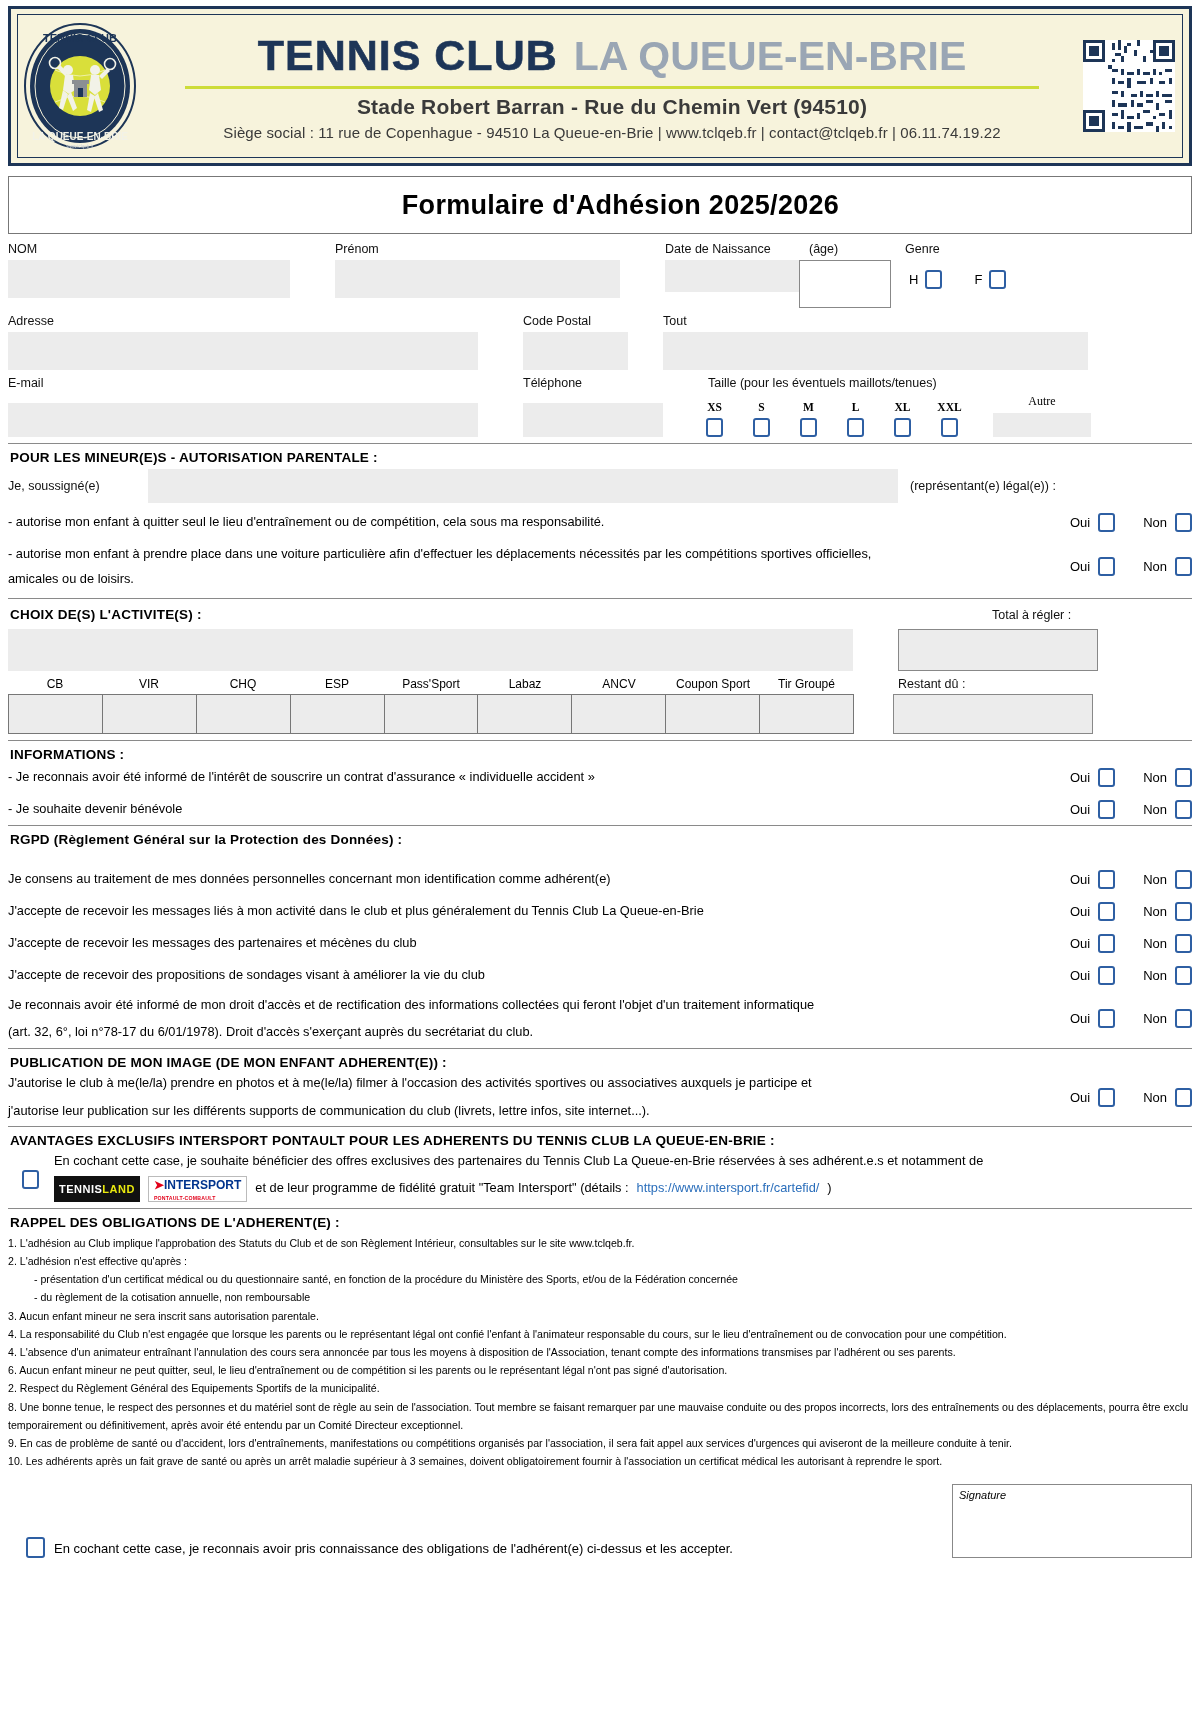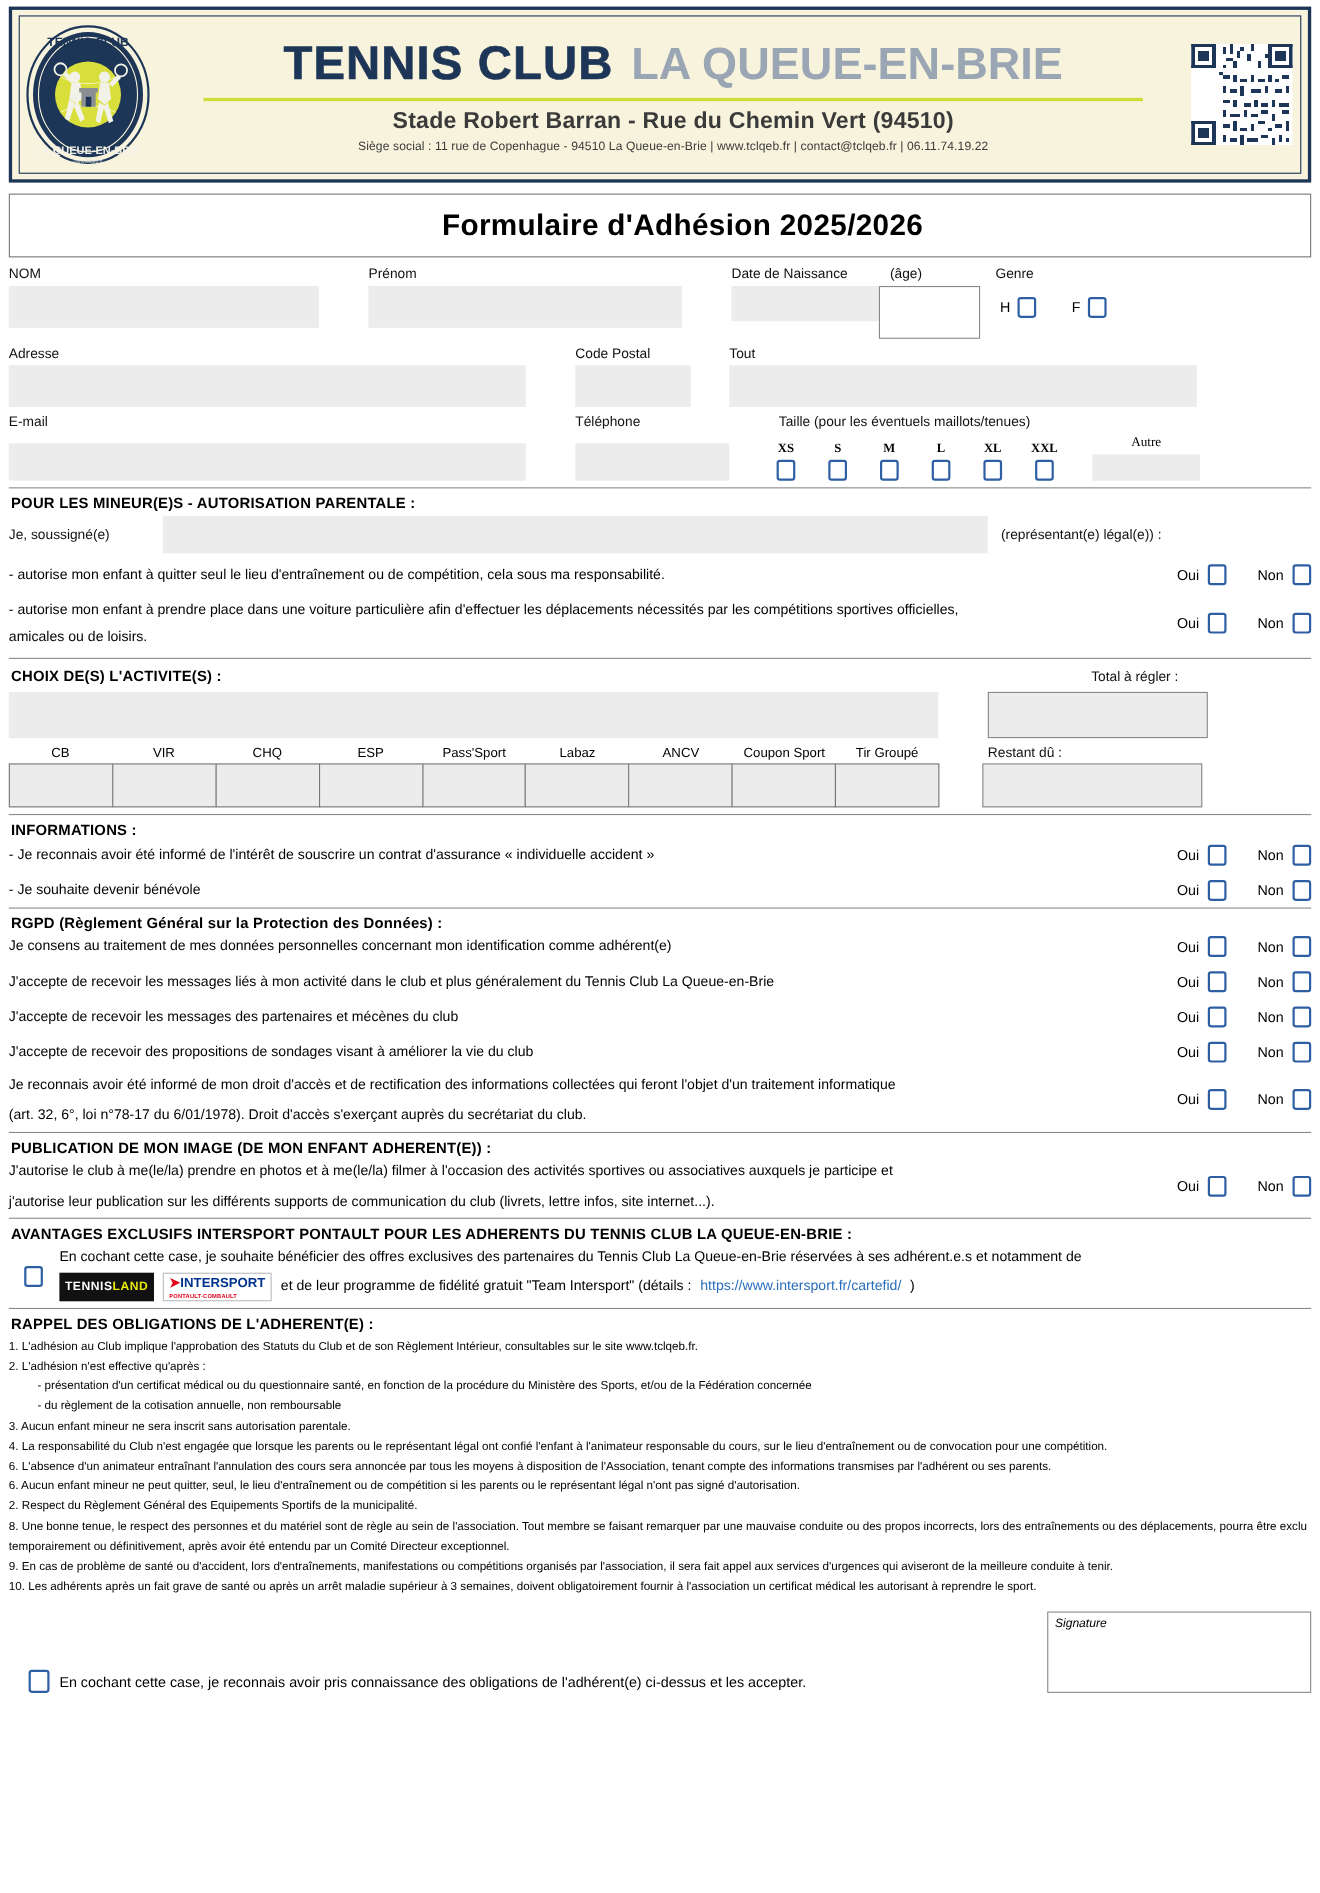--- a/index.html
+++ b/index.html
@@ -38,21 +38,21 @@
     font-size: 43px; font-weight: 900; color: #1d3557;
     letter-spacing: 1px; font-family: "Liberation Sans", sans-serif;
     -webkit-text-stroke: 0.6px #1d3557;
   }
   .tc-sub {
     font-size: 41px; font-weight: 900; color: #9aa6b4;
     letter-spacing: 0px;
   }
   .yellow-rule { height: 3px; background: #cddc39; margin: 6px 40px 6px 40px; }
   .addr1 { font-size: 21px; font-weight: 700; color: #3a3a3a; letter-spacing: .2px; }
-  .addr2 { font-size: 11px; color: #3a3a3a; margin-top: 5px; letter-spacing: .1px; }
+  .addr2 { font-size: 15px; color: #3a3a3a; margin-top: 5px; letter-spacing: .1px; }
 
   .qr { width: 92px; height: 92px; flex: 0 0 92px; z-index:2; margin-right:6px; }
 
   
   .form-title-box {
     border: 1.5px solid #777;
     height: 58px;
     display: flex; align-items: center; justify-content: center;
     margin: 10px 0 8px 0;
     padding-left: 41px;
@@ -479,21 +479,21 @@
         </span>
       </div>
     </div>
   </div>
 
   <hr class="hr">
 
   <div>
     <div class="sect-head">RGPD (Règlement Général sur la Protection des Données) :</div>
 
-    <div class="flexrow between" style="margin-top:4px">
+    <div class="flexrow between" style="margin-top:23px">
       <div class="txt left-col">Je consens au traitement de mes données personnelles concernant mon identification comme adhérent(e)</div>
       <div class="yn-pair">
         <span class="yn">
           <span>Oui</span>
           <span class="cb"></span>
         </span>
         <span class="yn">
           <span>Non</span>
           <span class="cb"></span>
         </span>
@@ -610,21 +610,21 @@
 
   <div>
     <div class="sect-head">RAPPEL DES OBLIGATIONS DE L'ADHERENT(E) :</div>
     <ul class="obl">
       <li>1. L'adhésion au Club implique l'approbation des Statuts du Club et de son Règlement Intérieur, consultables sur le site www.tclqeb.fr.</li>
       <li>2. L'adhésion n'est effective qu'après :</li>
       <li class="ind">- présentation d'un certificat médical ou du questionnaire santé, en fonction de la procédure du Ministère des Sports, et/ou de la Fédération concernée</li>
       <li class="ind">- du règlement de la cotisation annuelle, non remboursable</li>
       <li>3. Aucun enfant mineur ne sera inscrit sans autorisation parentale.</li>
       <li>4. La responsabilité du Club n'est engagée que lorsque les parents ou le représentant légal ont confié l'enfant à l'animateur responsable du cours, sur le lieu d'entraînement ou de convocation pour une compétition.</li>
-      <li>6. L'absence d'un animateur entraînant l'annulation des cours sera annoncée par tous les moyens à disposition de l'Association, tenant compte des informations transmises par l'adhérent ou ses parents.</li>
+      <li>4. L'absence d'un animateur entraînant l'annulation des cours sera annoncée par tous les moyens à disposition de l'Association, tenant compte des informations transmises par l'adhérent ou ses parents.</li>
       <li>6. Aucun enfant mineur ne peut quitter, seul, le lieu d'entraînement ou de compétition si les parents ou le représentant légal n'ont pas signé d'autorisation.</li>
       <li>2. Respect du Règlement Général des Equipements Sportifs de la municipalité.</li>
       <li>8. Une bonne tenue, le respect des personnes et du matériel sont de règle au sein de l'association. Tout membre se faisant remarquer par une mauvaise conduite ou des propos incorrects, lors des entraînements ou des déplacements, pourra être exclu temporairement ou définitivement, après avoir été entendu par un Comité Directeur exceptionnel.</li>
       <li>9. En cas de problème de santé ou d'accident, lors d'entraînements, manifestations ou compétitions organisés par l'association, il sera fait appel aux services d'urgences qui aviseront de la meilleure conduite à tenir.</li>
       <li>10. Les adhérents après un fait grave de santé ou après un arrêt maladie supérieur à 3 semaines, doivent obligatoirement fournir à l'association un certificat médical les autorisant à reprendre le sport.</li>
     </ul>
   </div>
 
   <div class="flexrow" style="margin-top:14px;align-items:flex-end">
     <div style="width:46px;padding-left:18px;padding-top:6px">

